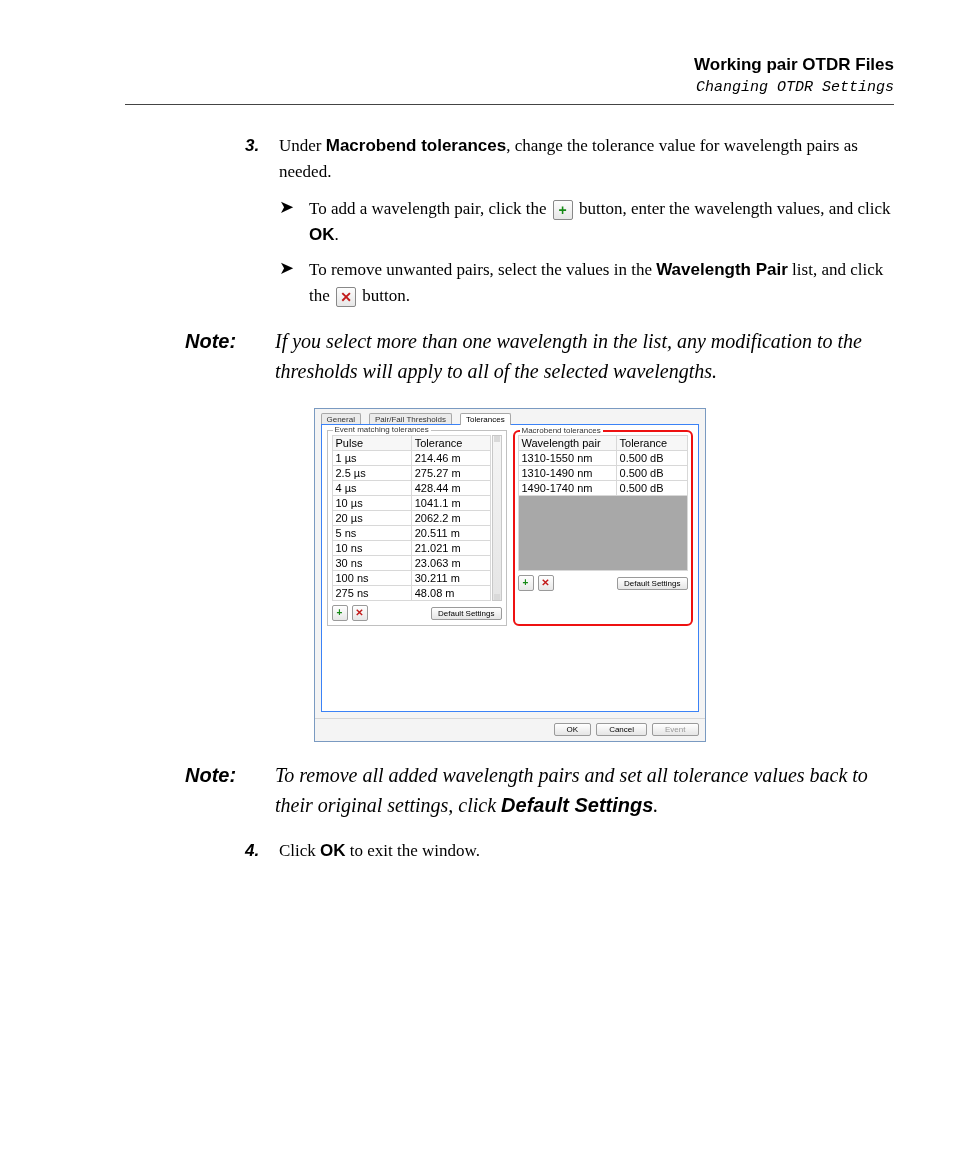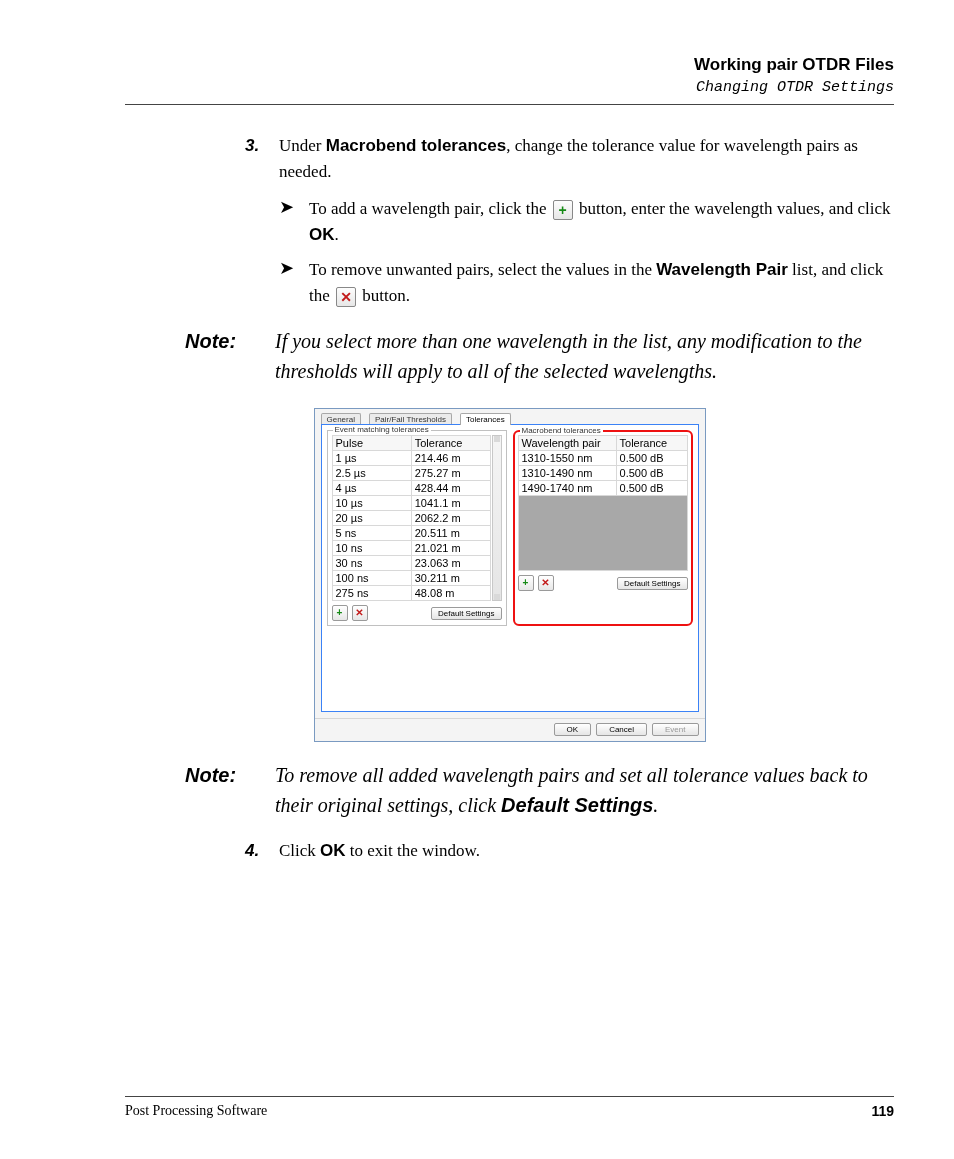--- a/index.html
+++ b/index.html
@@ -430,21 +430,14 @@
     </div>
   </div>
 
   <div class="step">
     <div class="step-num">4.</div>
     <div class="step-body">
       <span>Click </span><b class="sans">OK</b><span> to exit the window.</span>
     </div>
   </div>
 
-  <div class="footer">
-    <hr class="footer-line">
-    <div class="footer-row">
-      <span>Post Processing Software</span>
-      <span class="page-num">119</span>
-    </div>
-  </div>
 
 </div>
 
 </body></html>

